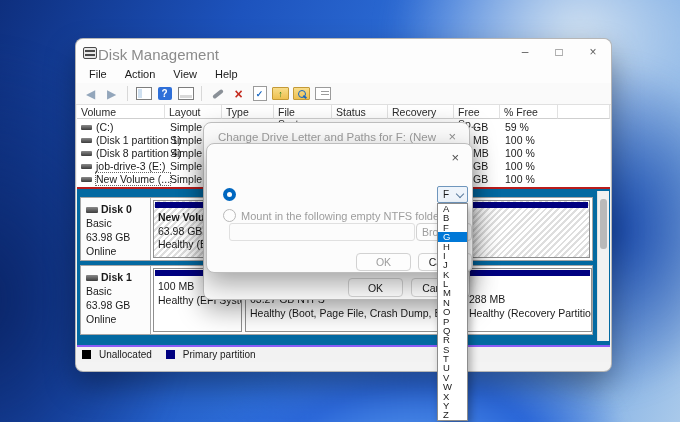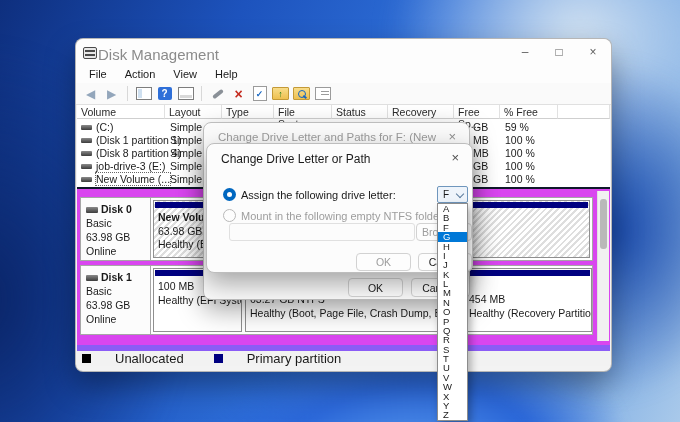--- a/index.html
+++ b/index.html
@@ -32,46 +32,46 @@
   .checkdoc{width:12px;height:13px;border:1px solid #9b9b9b;background:#fff;color:#1766c2;font-size:9px;font-weight:bold;
             display:flex;align-items:center;justify-content:center;}
   .folder{width:15px;height:11px;background:linear-gradient(#f8dd8a,#eec050);border:1px solid #c49a37;border-radius:1px;position:relative;
           display:flex;align-items:center;justify-content:center;font-size:9px;font-weight:bold;}
   .folder.up{color:#157a15;}
   .lens{width:6px;height:6px;border:1.5px solid #1766c2;border-radius:50%;position:relative;}
   .lens i{position:absolute;left:4px;top:5px;width:4px;height:1.5px;background:#1766c2;transform:rotate(40deg);}
   .detico{width:14px;height:11px;border:1px solid #9b9b9b;background:#fff;position:relative;}
   .detico i{position:absolute;left:5px;right:1px;height:1px;background:#9b9b9b;}
   
-  .volpane{position:absolute;left:1px;right:1px;top:66px;height:82px;background:#fff;border-bottom:2px solid #0f172a;padding-left:44px;}
+  .volpane{position:absolute;left:1px;right:1px;top:66px;height:82px;background:#fff;border-bottom:2px solid #b91c1c;padding-left:44px;}
   .vhead{position:absolute;top:0;height:14px;box-sizing:border-box;border-right:1px solid #e1e1e1;border-bottom:1px solid #cfcfcf;
          font-size:10.5px;color:#2a2a2a;padding:1px 0 0 4px;background:#fff;}
   .vrow{position:absolute;left:0;right:0;height:13px;font-size:10.5px;}
   .volicon{position:absolute;left:4px;top:4px;width:11px;height:5px;background:linear-gradient(#8a8a8a,#3c3c3c);border-radius:1px;}
   .vname{position:absolute;left:19px;top:0;}
   .vlay{position:absolute;left:93px;top:0;}
   .vfree{position:absolute;left:396px;top:0;}
   .vpct{position:absolute;left:428px;top:0;}
   .focusdots{outline:1px dotted #666;}
   
-  .graphpane{position:absolute;left:1px;right:1px;top:150px;height:156px;background:#d946ef;}
+  .graphpane{position:absolute;left:1px;right:1px;top:150px;height:156px;background:#0369a1;}
   .diskrow{position:absolute;background:#fff;border:1px solid #a6a6a6;box-sizing:border-box;}
   .dinfo{position:absolute;left:0;top:0;bottom:0;width:70px;border-right:1px solid #a6a6a6;background:#fcfcfc;
          font-size:10.5px;padding:4px 0 0 5px;box-sizing:border-box;line-height:14px;}
   .dico{display:inline-block;width:12px;height:6px;background:linear-gradient(#8a8a8a,#3c3c3c);border-radius:1px;margin-right:3px;}
   .dname{font-weight:bold;}
   .part{position:absolute;top:2px;border:1px solid #8f8f8f;background:#fff;box-sizing:border-box;overflow:hidden;}
   .band{position:absolute;left:1px;right:1px;top:1px;height:6px;background:#000080;}
   .ptxt{position:absolute;left:4px;top:10px;font-size:10.5px;line-height:13.5px;white-space:nowrap;}
   .hatch{background:repeating-linear-gradient(135deg,#ffffff 0 2.5px,#dedede 2.5px 4.5px);}
   .sbar-track{position:absolute;width:11px;background:#f1f1f1;border-left:1px solid #e0e0e0;}
   .sbar-thumb{position:absolute;width:7px;background:#b9b9b9;border-radius:3px;}
   
-  .legend{position:absolute;left:1px;right:1px;top:306px;height:15px;background:#f2f2f2;border-top:6px solid #8b5cf6;
-          display:flex;align-items:center;font-size:13px;gap:24px;padding-left:5px;}
+  .legend{position:absolute;left:1px;right:1px;top:306px;height:15px;background:#f2f2f2;border-top:2px solid #8b5cf6;
+          display:flex;align-items:center;font-size:10px;gap:8px;padding-left:5px;}
   .sw{width:9px;height:9px;display:inline-block;}
   
   .dlg{position:absolute;background:#fafafa;border:1px solid #bdbdbd;border-radius:8px;
        box-shadow:0 10px 26px rgba(0,0,0,.35);font-size:11px;box-sizing:border-box;}
   .dlg-title{position:absolute;left:14px;top:8px;font-size:11.5px;}
   .dlg-x{position:absolute;right:13px;top:6px;font-size:13px;color:#4f4f4f;}
   .btn{position:absolute;height:19px;background:#fdfdfd;border:1px solid #d2d2d2;border-radius:4px;
        font-size:10.5px;text-align:center;line-height:18px;box-sizing:border-box;}
   .disabled{color:#9d9d9d;}
   .radio{position:absolute;width:13px;height:13px;border-radius:50%;box-sizing:border-box;}
@@ -246,21 +246,21 @@
         <div class="part" style="left:164px;width:216px;height:64px">
           <div class="band"></div>
           <div class="ptxt" style="top:24px">
             <span>63.27 GB NTFS</span><br>
             <span>Healthy (Boot, Page File, Crash Dump, Basic Data P</span>
           </div>
         </div>
         <div class="part" style="left:383px;width:128px;height:64px">
           <div class="band"></div>
           <div class="ptxt" style="top:24px">
-            <span>454 MB</span><br>
+            <span>288 MB</span><br>
             <span>Healthy (Recovery Partition)</span>
           </div>
         </div>
       </div>
       <div class="sbar-track" style="left:520px;top:2px;height:150px">
         <div class="sbar-thumb" style="left:2px;top:8px;height:50px"></div>
       </div>
     </div>
 
     <div class="legend">
@@ -272,24 +272,22 @@
   </div>
 
   <div class="dlg z2" style="left:203px;top:122px;width:267px;height:178px">
     <span class="dlg-title" style="color:#9b9b9b">Change Drive Letter and Paths for F: (New Volume)</span>
     <span class="dlg-x" style="color:#8d8d8d">×</span>
     <span class="btn" style="left:144px;top:155px;width:55px">OK</span>
     <span class="btn" style="left:207px;top:155px;width:55px">Cancel</span>
   </div>
 
   <div class="dlg z3" style="left:206px;top:143px;width:267px;height:130px;background:#fcfcfc">
-    <span class="dlg-title" style="font-size:12px">Change Drive Letter or Path</span>
     <span class="dlg-x">×</span>
     <span class="radio sel" style="left:16px;top:44px"></span>
-    <span class="rlabel" style="left:34px;top:45px">Assign the following drive letter:</span>
     <span class="radio dis" style="left:16px;top:65px"></span>
     <span class="rlabel disabled" style="left:34px;top:66px">Mount in the following empty NTFS folder:</span>
     <span class="txtinput" style="left:22px;top:79px;width:186px;height:18px"></span>
     <span class="btn disabled" style="left:209px;top:79px;width:56px;height:18px;line-height:17px">Browse...</span>
     <span class="btn disabled" style="left:149px;top:109px;width:55px;height:18px;line-height:17px">OK</span>
     <span class="btn" style="left:211px;top:109px;width:54px;height:18px;line-height:17px">Cancel</span>
   </div>
 
   <div class="combo">
     <span class="val">F</span>

